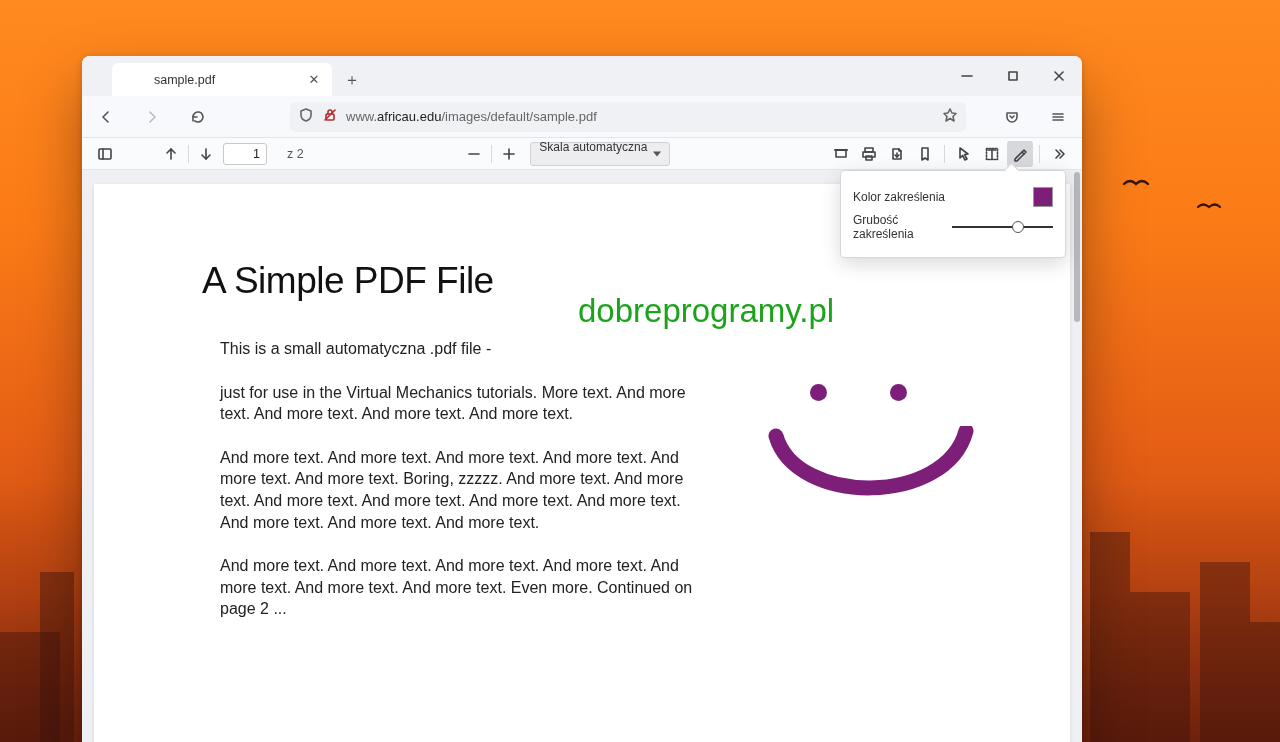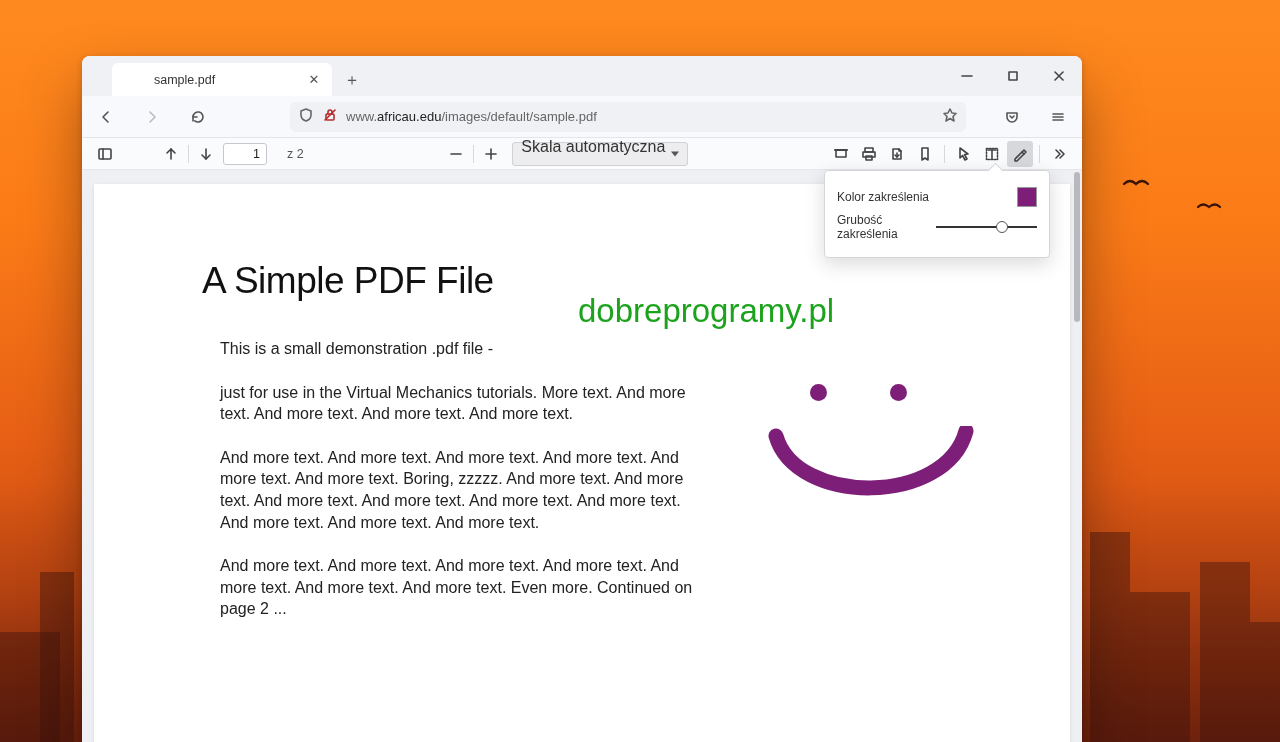--- a/index.html
+++ b/index.html
@@ -46,28 +46,28 @@
 .pdftoolbar { height:32px; background:#fafbfd; display:flex; align-items:center; padding:0 10px;
   border-bottom:1px solid #e6e7eb; font-size:12.5px; color:#333; }
 .tool-btn { width:26px; height:26px; display:flex; align-items:center; justify-content:center; color:#444;
   cursor:pointer; border-radius:3px; }
 .tool-btn.active { background:#d7d8dc; }
 .sep { width:1px; height:18px; background:#d6d8dc; margin:0 4px; }
 .page-input { width:44px; height:22px; border:1px solid #c6c8cc; border-radius:3px; text-align:right; padding:0 6px;
   font-size:12.5px; margin:0 4px; color:#222; }
 .page-of { color:#555; margin-left:16px; }
 .zoom-select { height:24px; border:1px solid #cfd1d5; border-radius:3px; background:#ededef; padding:0 22px 14px 8px;
-  font-size:16px; color:#333; margin-left:8px; position:relative; display:flex; align-items:center; cursor:pointer; }
+  font-size:12px; color:#333; margin-left:8px; position:relative; display:flex; align-items:center; cursor:pointer; }
 .zoom-select::after { content:""; position:absolute; right:8px; top:50%; width:0; height:0;
   border-left:4px solid transparent; border-right:4px solid transparent; border-top:5px solid #555; transform:translateY(-50%); }
 .tool-spacer { flex:1; }
 .right-tools { display:flex; align-items:center; gap:2px; }
 
 
-.draw-panel { position:absolute; right:32px; top:114px; width:226px; background:#fff; border:1px solid #d4d6da;
+.draw-panel { position:absolute; right:16px; top:114px; width:226px; background:#fff; border:1px solid #d4d6da;
   border-radius:4px; box-shadow:0 6px 20px rgba(0,0,0,.15); padding:10px 12px; font-size:12px; color:#333; z-index:5; }
 .draw-panel::before { content:""; position:absolute; right:48px; top:-6px; width:10px; height:10px; background:#fff;
   border-left:1px solid #d4d6da; border-top:1px solid #d4d6da; transform:rotate(45deg); }
 .draw-row { display:flex; align-items:center; justify-content:space-between; margin:6px 0; }
 .color-swatch { width:20px; height:20px; background:#7d1f78; border:1px solid #999; cursor:pointer; }
 .slider { position:relative; width:112px; height:12px; }
 .slider .track { position:absolute; left:0; right:0; top:5px; height:2px; background:#333; }
 .slider .thumb { position:absolute; top:0; left:60px; width:12px; height:12px; border-radius:50%;
   background:#fff; border:1px solid #555; cursor:pointer; }
 
@@ -302,21 +302,21 @@
         <div class="track"></div>
           <div class="thumb"></div>
       </div>
     </div>
   </div>
 
   <div class="viewer">
     <div class="page">
       <h1>A Simple PDF File</h1>
       <div class="watermark">dobreprogramy.pl</div>
-      <p>This is a small demonstration .pdf file -</p>
+      <p>This is a small automatyczna .pdf file -</p>
       <p>just for use in the Virtual Mechanics tutorials. More text. And more text. And more text. And more text. And more text.</p>
       <p>And more text. And more text. And more text. And more text. And more text. And more text. Boring, zzzzz. And more text. And more text. And more text. And more text. And more text. And more text. And more text. And more text. And more text.</p>
       <p>And more text. And more text. And more text. And more text. And more text. And more text. And more text. Even more. Continued on page 2 ...</p>
 
       <div class="smiley">
         <div class="eye l"></div>
           <div class="eye r"></div>
         <svg width="210" height="90" viewBox="0 0 210 90">
           <path d="M10 10 C 30 80, 180 80, 200 5" stroke="#7d1f78" stroke-width="15" fill="none" stroke-linecap="round"></path>
         </svg>

